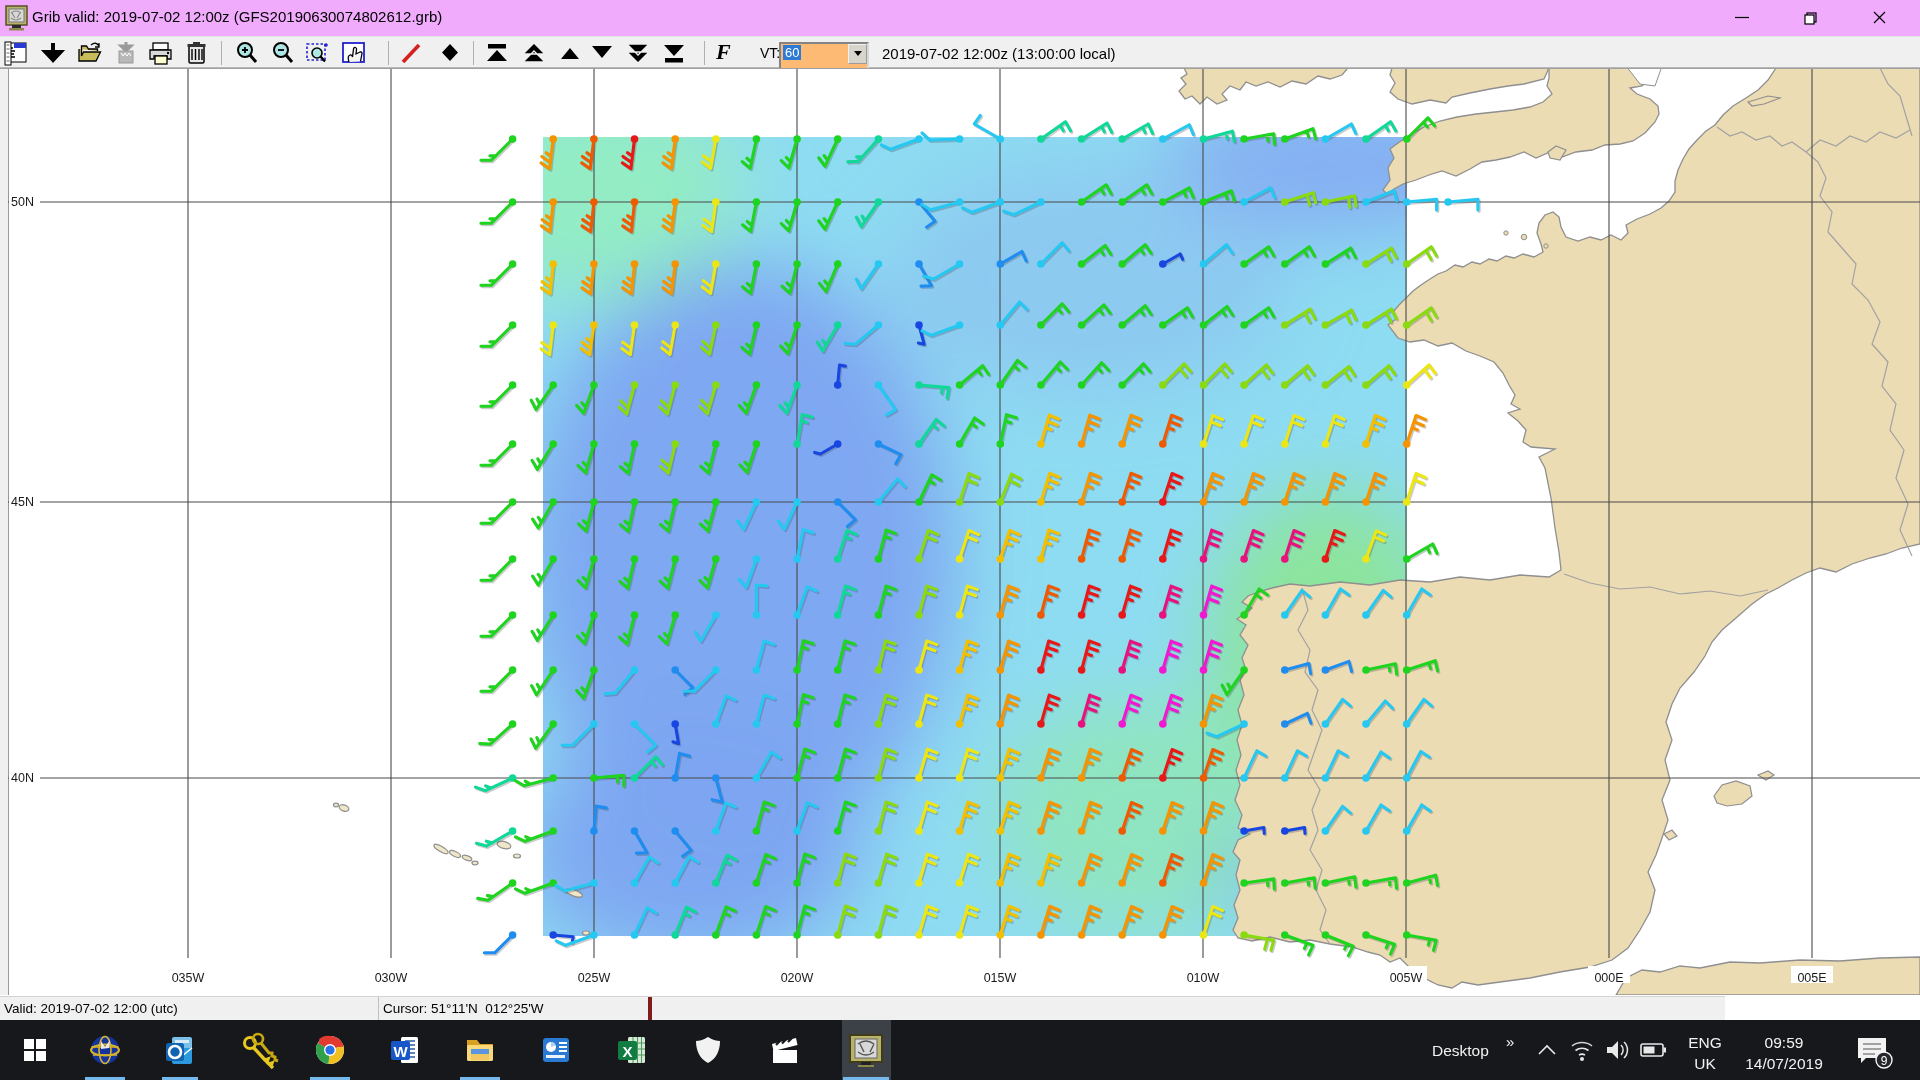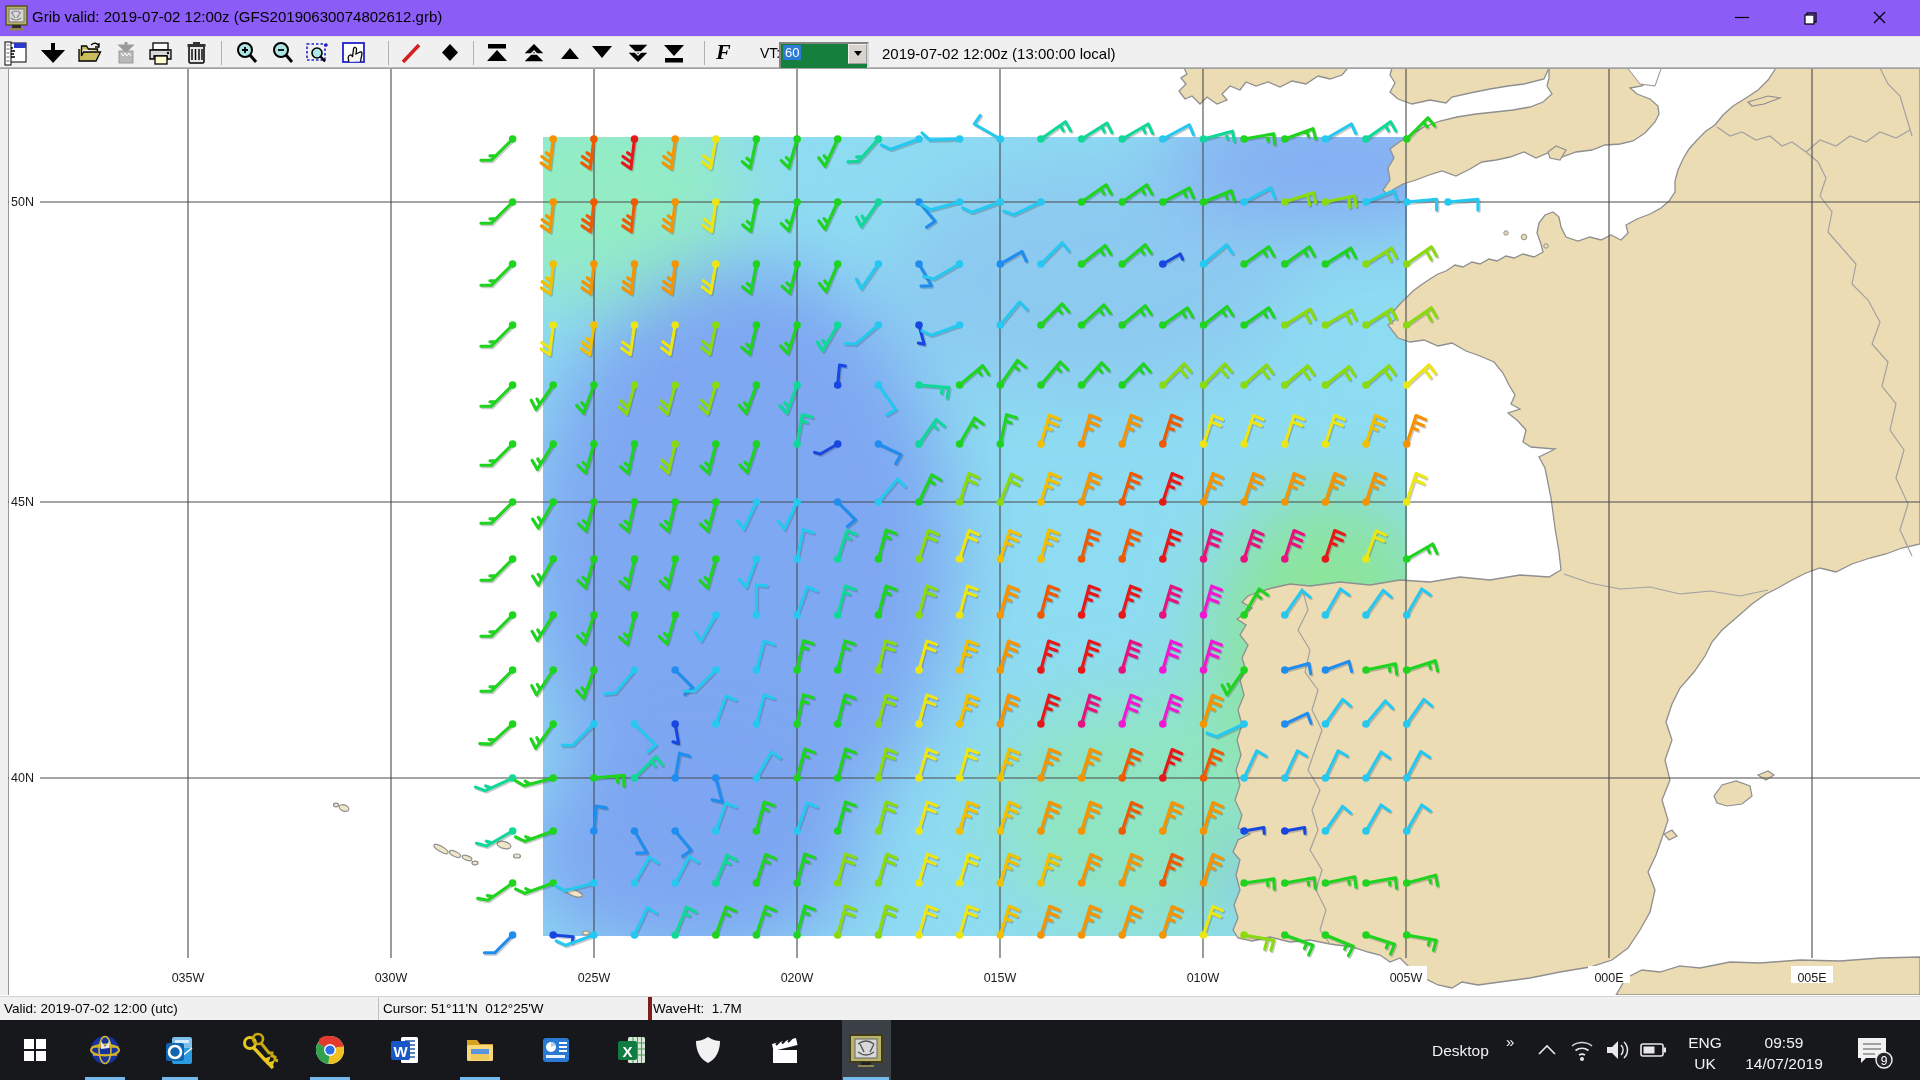--- a/index.html
+++ b/index.html
@@ -1,18 +1,18 @@
 <!DOCTYPE html>
 <html><head><meta charset="utf-8"><title>grib</title>
 <style>
 *{margin:0;padding:0;}
 body{width:1920px;height:1080px;overflow:hidden;position:relative;background:#fff;font-family:"Liberation Sans",sans-serif;}
 </style></head>
 <body>
-<div style="position:absolute;left:0;top:0;width:1920px;height:36px;background:#8b5cf6;">
+<div style="position:absolute;left:0;top:0;width:1920px;height:36px;background:#f0abfc;">
 <svg style="position:absolute;left:5px;top:5px" width="24" height="26" viewBox="0 0 24 26">
 <rect x="1" y="1" width="21" height="19" fill="#b9b26a" stroke="#55502a" stroke-width="1.5"></rect>
 <rect x="4" y="4" width="15" height="13" fill="#d8d8d8" stroke="#777" stroke-width="1"></rect>
 <path d="M6 8 q5 -4 10 0 M6 13 q5 4 10 0 M7 8 l3 5 M15 8 l-3 5" stroke="#888" stroke-width="1.2" fill="none"></path>
 <rect x="7" y="20" width="9" height="3" fill="#2b2b2b"></rect>
 <rect x="4" y="23" width="15" height="2.5" fill="#8d874d"></rect>
 </svg>
 <div style="position:absolute;left:32px;top:8px;font:15px 'Liberation Sans',sans-serif;color:#000;">Grib valid: 2019-07-02 12:00z (GFS20190630074802612.grb)</div>
 <svg style="position:absolute;left:1724px;top:0" width="196" height="36" viewBox="0 0 196 36">
 <path d="M11 17.5 h14" stroke="#000" stroke-width="1.2"></path>
@@ -98,21 +98,21 @@
     <svg style="position:absolute;left:625px;top:3px" width="26" height="27" viewBox="0 0 26 27">
       <path d="M2 4 H24 L13 15 Z M2 12 H24 L13 23 Z" fill="#000" stroke="#f0f0f0" stroke-width="1.4"></path>
     </svg>
     <svg style="position:absolute;left:661px;top:3px" width="26" height="27" viewBox="0 0 26 27">
       <path d="M3 5 H23 L13 16 Z" fill="#000"></path>
       <rect x="4" y="18" width="18" height="4.5" fill="#000"></rect>
     </svg>
     <div style="position:absolute;left:704px;top:4px;width:1px;height:24px;background:#b0b0b0;"></div>
     <div style="position:absolute;left:716px;top:2px;font:italic bold 22px 'Liberation Serif',serif;color:#000;">F</div>
     <div style="position:absolute;left:760px;top:8px;font:14px 'Liberation Sans',sans-serif;color:#000;">VT:</div>
-    <div style="position:absolute;left:779px;top:5px;width:90px;height:39px;background:#15803d;border:2px inset #d8d8d8;box-sizing:border-box;">
+    <div style="position:absolute;left:779px;top:5px;width:90px;height:39px;background:#fdba74;border:2px inset #d8d8d8;box-sizing:border-box;">
 <span style="position:absolute;left:2px;top:1px;background:#2e7bd6;color:#fff;font:13px 'Liberation Sans',sans-serif;padding:0 2px;">60</span>
 <div style="position:absolute;right:0;top:0;width:17px;height:18px;background:#d8d4cc;border:1px outset #f0f0f0;">
         <div style="width:0;height:0;border:4px solid transparent;border-top:5px solid #000;margin:6px auto 0;"></div>
       </div>
 </div>
     <div style="position:absolute;left:882px;top:8px;font:15px 'Liberation Sans',sans-serif;color:#000;text-align:right;">2019-07-02 12:00z (13:00:00 local)</div>
   </div>
 <svg style="position:absolute;left:0;top:68px" width="1920" height="927" viewBox="0 68 1920 927" xmlns="http://www.w3.org/2000/svg" font-family="Liberation Sans, sans-serif">
     <rect x="0" y="68" width="1920" height="927" fill="#ffffff"></rect>
     <rect x="0" y="68" width="8" height="927" fill="#f0f0f0"></rect>
@@ -1236,29 +1236,26 @@
     <path d="M1366.0 935.0L1394.6 944.3M1394.6 944.3l-4.1 9.7M1388.5 942.3l-2.3 5.5" stroke="#1ed41e" stroke-width="3.1" fill="none" stroke-linecap="round"></path>
     <circle cx="1366.0" cy="935.0" r="3.8" fill="#1ed41e"></circle>
     <path d="M1406.7 935.0L1436.2 940.2M1436.2 940.2l-2.7 10.1M1429.9 939.1l-1.6 5.8" stroke="#50505a" stroke-width="3.2" fill="none" stroke-linecap="round" transform="translate(1.2 1.4)" opacity="0.3"></path>
     <path d="M1406.7 935.0L1436.2 940.2M1436.2 940.2l-2.7 10.1M1429.9 939.1l-1.6 5.8" stroke="#1ed41e" stroke-width="3.1" fill="none" stroke-linecap="round"></path>
     <circle cx="1406.7" cy="935.0" r="3.8" fill="#1ed41e"></circle>
     <path d="M1448.0 202.0L1477.9 199.4M1477.9 199.4l0.0 10.5" stroke="#50505a" stroke-width="3.2" fill="none" stroke-linecap="round" transform="translate(1.2 1.4)" opacity="0.3"></path>
     <path d="M1448.0 202.0L1477.9 199.4M1477.9 199.4l0.0 10.5" stroke="#25c8f0" stroke-width="3.1" fill="none" stroke-linecap="round"></path>
     <circle cx="1448.0" cy="202.0" r="3.8" fill="#25c8f0"></circle>
     <line x1="0" y1="68.5" x2="1920" y2="68.5" stroke="#a0a0a0" stroke-width="1"></line>
   </svg>
-<div style="position:absolute;left:0;top:996px;width:1920px;height:24px;background:#f0f0f0;border-top:1px solid #d4d4d4;font:13.5px 'Liberation Sans',sans-serif;color:#000;box-sizing:border-box;">
+<div style="position:absolute;left:0;top:996px;width:1725px;height:24px;background:#f0f0f0;border-top:1px solid #d4d4d4;font:13.5px 'Liberation Sans',sans-serif;color:#000;box-sizing:border-box;">
 <div style="position:absolute;left:0;top:0;width:378px;height:24px;border-right:1px solid #c0c0c0;">
       <span style="position:absolute;left:4px;top:4px;">Valid: 2019-07-02 12:00 (utc)</span>
     </div>
 <div style="position:absolute;left:378px;top:0;width:270px;height:24px;border-right:4px solid #7f1d1d;">
       <span style="position:absolute;left:5px;top:4px;">Cursor: 51°11'N&nbsp;&nbsp;012°25'W</span>
-    </div>
-<div style="position:absolute;left:648px;top:0;width:420px;height:24px;">
-      <span style="position:absolute;left:5px;top:4px;">WaveHt:&nbsp;&nbsp;1.7M</span>
     </div>
 </div>
 <div style="position:absolute;left:0;top:1020px;width:1920px;height:60px;background:#16181c;">
     <svg style="position:absolute;left:0;top:0" width="1920" height="60" viewBox="0 0 1920 60" font-family="Liberation Sans, sans-serif">
       <rect x="842" y="0" width="49" height="60" fill="#3c4047"></rect>
       <rect x="85.0" y="57" width="40" height="3" fill="#76b9ed"></rect>
       <rect x="162.0" y="57" width="36" height="3" fill="#76b9ed"></rect>
       <rect x="310.0" y="57" width="40" height="3" fill="#76b9ed"></rect>
       <rect x="460.0" y="57" width="40" height="3" fill="#76b9ed"></rect>
       <rect x="843.0" y="57" width="46" height="3" fill="#76b9ed"></rect>

